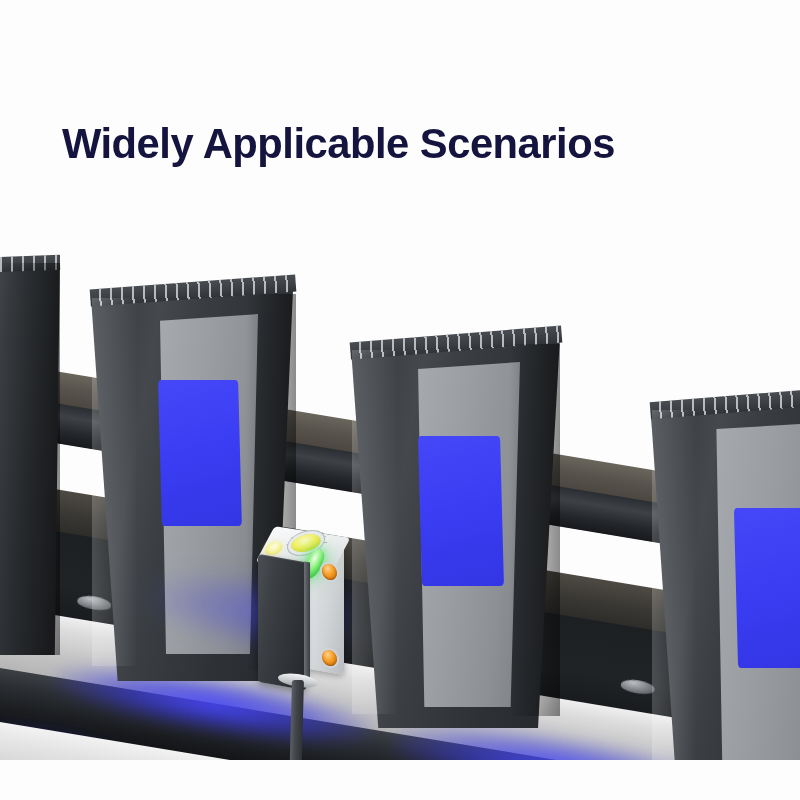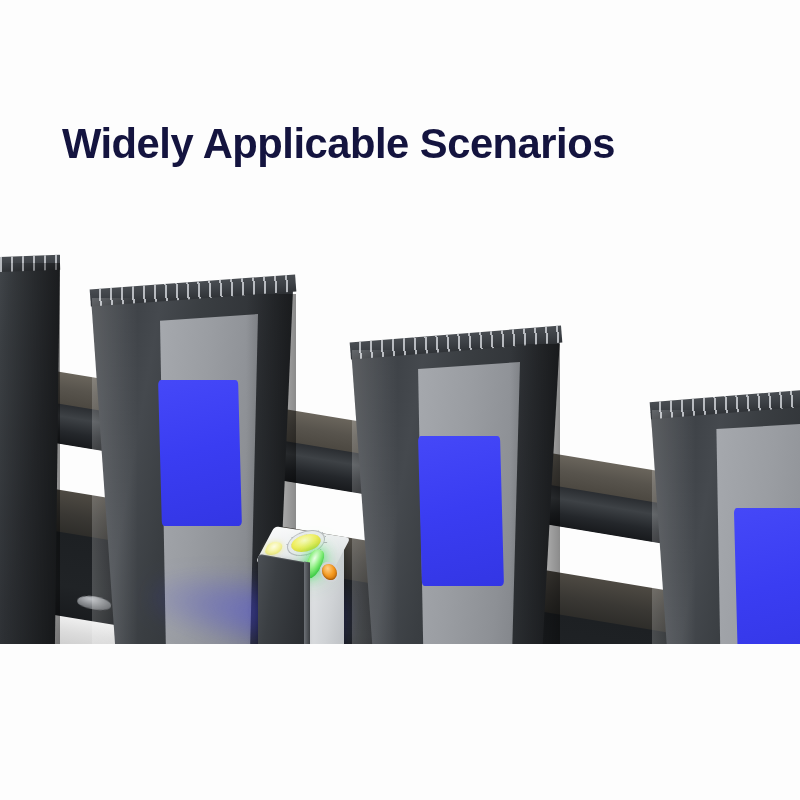--- a/index.html
+++ b/index.html
@@ -5,21 +5,21 @@
 <style>
   html,body{margin:0;padding:0;}
   body{
     width:800px;height:800px;
     background:#fdfdfd;
     font-family:"Liberation Sans", sans-serif;
     overflow:hidden;
   }
   #scene{
     position:relative;
-    width:800px;height:644px;
+    width:800px;height:760px;
     background:#fdfdfd;
     overflow:hidden;
   }
 
   
   #headline{
     position:absolute;
     left:62px; top:118px;
     font-family:"Liberation Sans", sans-serif;
     font-weight:bold;

